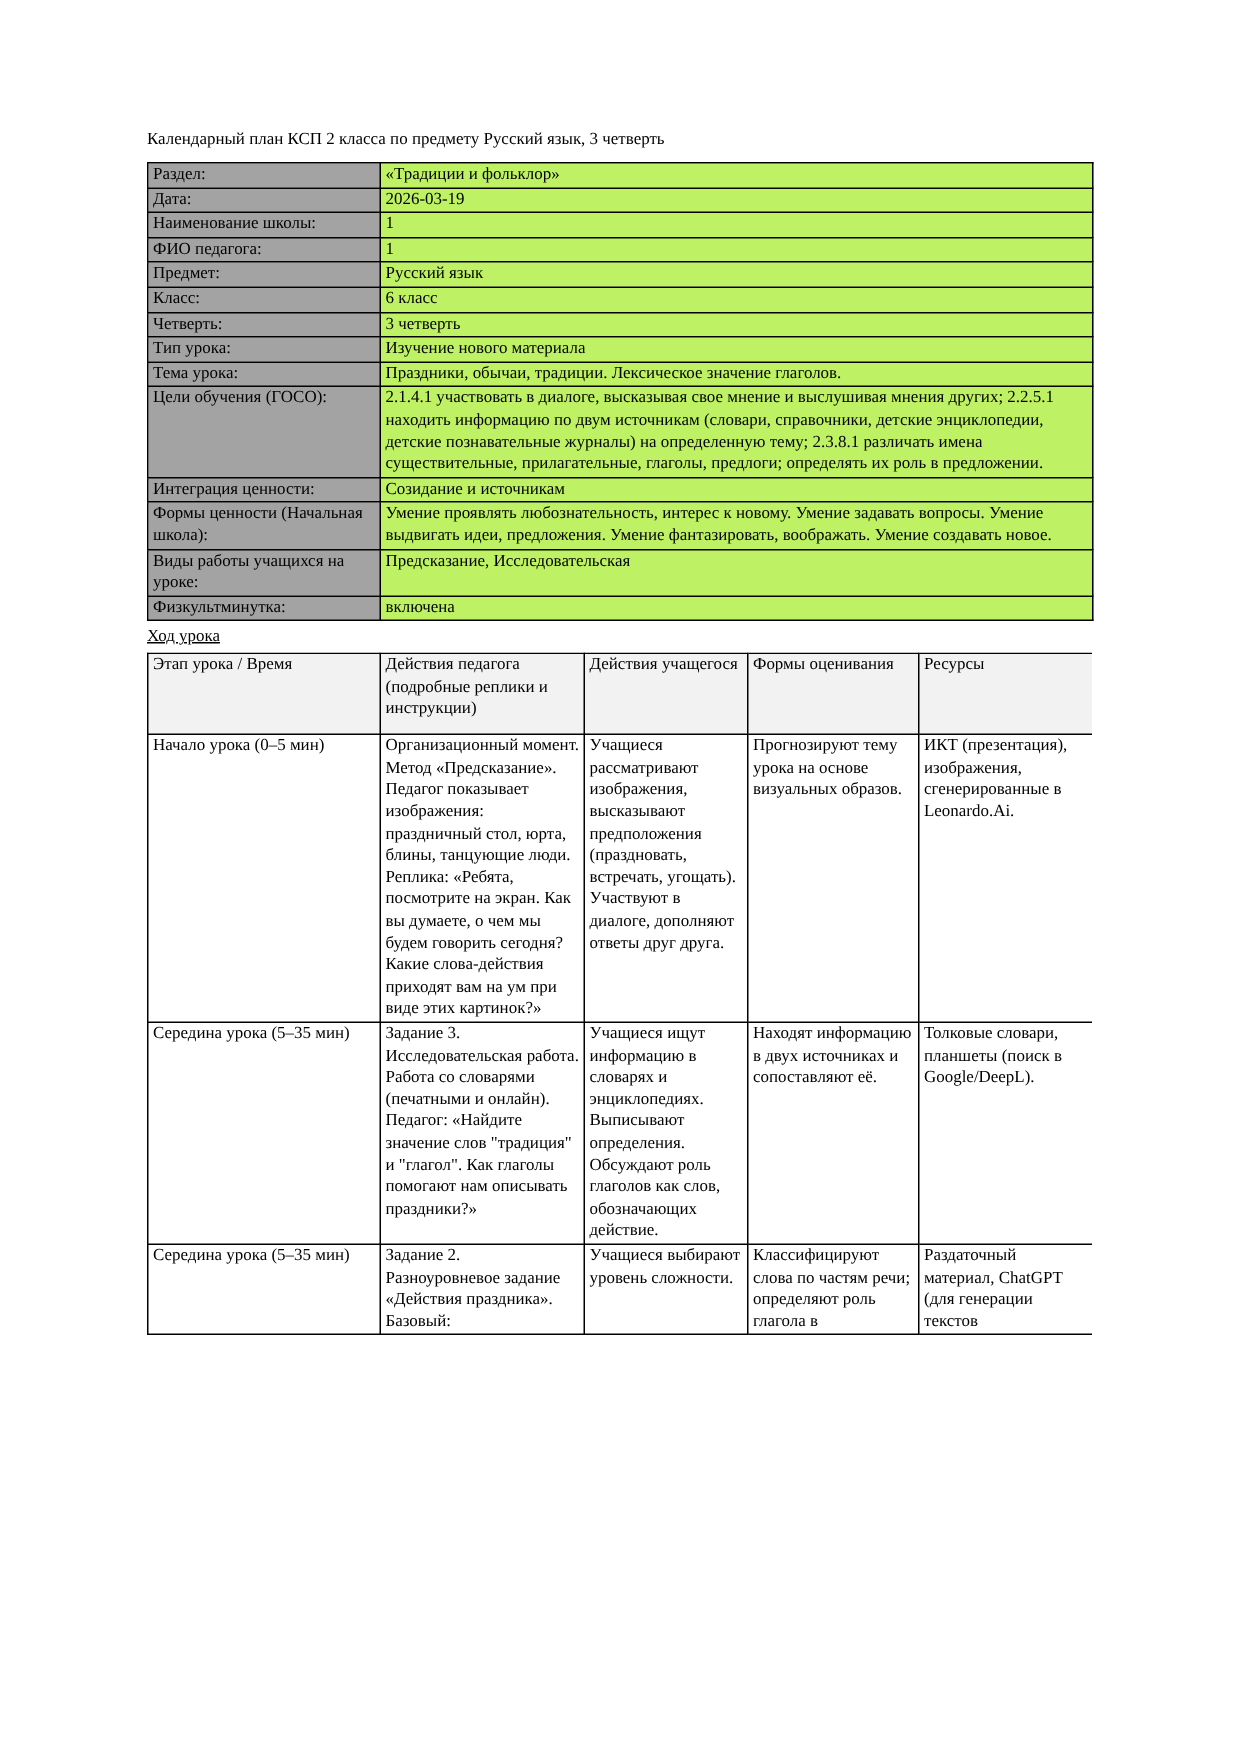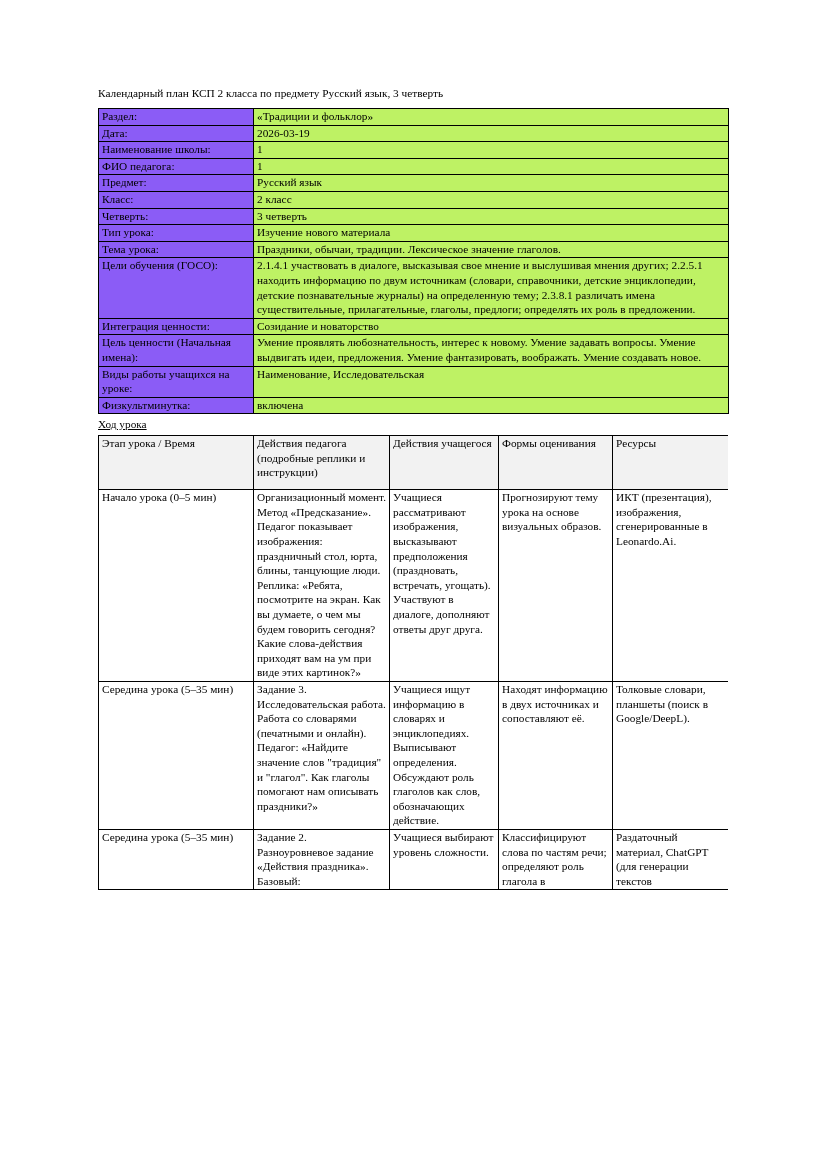--- a/index.html
+++ b/index.html
@@ -54,21 +54,21 @@
     text-align: left;
     font-weight: normal;
     overflow-wrap: break-word;
     word-break: normal;
     hyphens: none;
   }
   
   .meta-table col.c-label { width: 155px; }
   .meta-table col.c-value { width: 475px; }
   .meta-table td.label {
-    background: #8b5cf6;
+    background: #a3a3a3;
   }
   .meta-table td.value {
     background: #bef264;
   }
   .meta-table td { height: 14px; }
 
   
   .flow-table col.c1 { width: 155px; }
   .flow-table col.c2 { width: 136px; }
   .flow-table col.c3 { width: 109px; }
@@ -116,49 +116,49 @@
         <tr>
           <td class="label">ФИО педагога:</td>
           <td class="value">1</td>
         </tr>
         <tr>
           <td class="label">Предмет:</td>
           <td class="value">Русский язык</td>
         </tr>
         <tr>
           <td class="label">Класс:</td>
-          <td class="value">2 класс</td>
+          <td class="value">6 класс</td>
         </tr>
         <tr>
           <td class="label">Четверть:</td>
           <td class="value">3 четверть</td>
         </tr>
         <tr>
           <td class="label">Тип урока:</td>
           <td class="value">Изучение нового материала</td>
         </tr>
         <tr>
           <td class="label">Тема урока:</td>
           <td class="value">Праздники, обычаи, традиции. Лексическое значение глаголов.</td>
         </tr>
         <tr>
           <td class="label">Цели обучения (ГОСО):</td>
           <td class="value">2.1.4.1 участвовать в диалоге, высказывая свое мнение и выслушивая мнения других; 2.2.5.1 находить информацию по двум источникам (словари, справочники, детские энциклопедии, детские познавательные журналы) на определенную тему; 2.3.8.1 различать имена существительные, прилагательные, глаголы, предлоги; определять их роль в предложении.</td>
         </tr>
         <tr>
           <td class="label">Интеграция ценности:</td>
-          <td class="value">Созидание и новаторство</td>
-        </tr>
-        <tr>
-          <td class="label">Цель ценности (Начальная имена):</td>
+          <td class="value">Созидание и источникам</td>
+        </tr>
+        <tr>
+          <td class="label">Формы ценности (Начальная школа):</td>
           <td class="value">Умение проявлять любознательность, интерес к новому. Умение задавать вопросы. Умение выдвигать идеи, предложения. Умение фантазировать, воображать. Умение создавать новое.</td>
         </tr>
         <tr>
           <td class="label">Виды работы учащихся на уроке:</td>
-          <td class="value">Наименование, Исследовательская</td>
+          <td class="value">Предсказание, Исследовательская</td>
         </tr>
         <tr>
           <td class="label">Физкультминутка:</td>
           <td class="value">включена</td>
         </tr>
       </tbody>
     </table>
 
     <p class="section-label">Ход урока</p>
 

